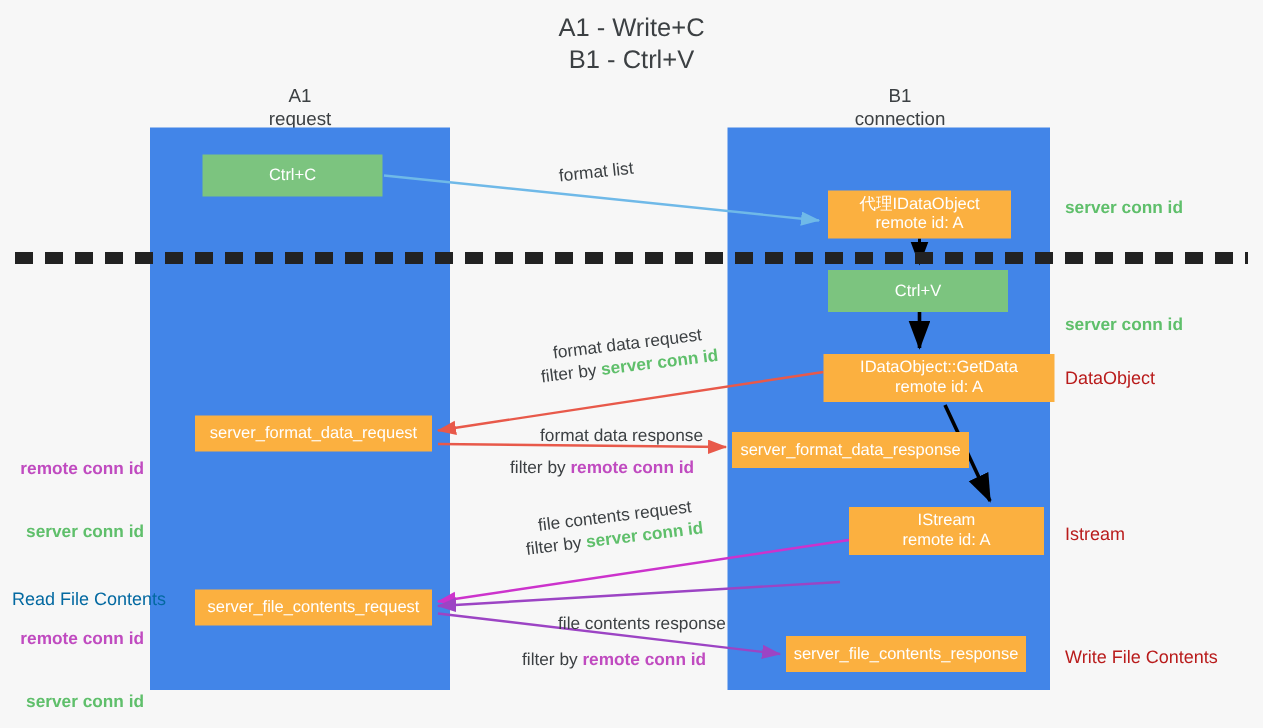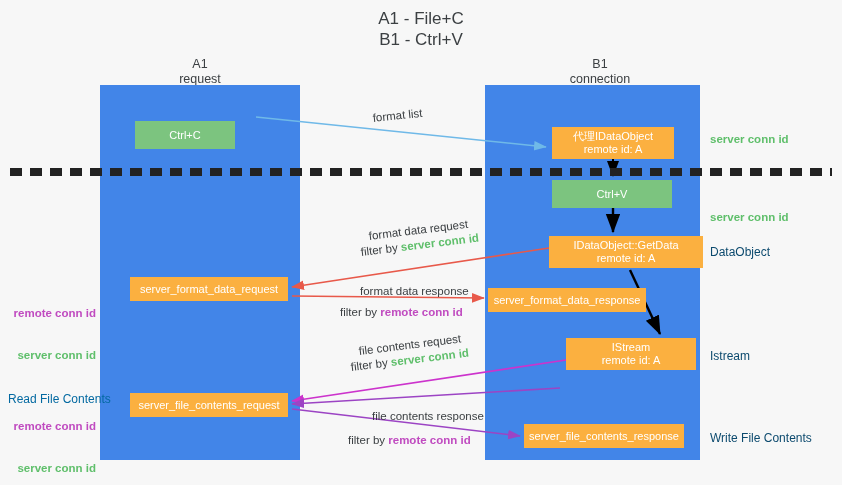--- a/index.html
+++ b/index.html
@@ -52,38 +52,38 @@
     color:#ffffff;
     font-size:11px;line-height:13px;
     text-align:center;
     white-space:pre;
     padding:2px 4px;
   }
   .box.green{background:#7cc47f;}
   .box.orange{background:#fbb040;}
   .box .l2{font-size:11px;line-height:13px;}
 
-  #box-ctrlc{left:135px;top:121px;width:100px;height:28px;}
+  #box-ctrlc{left:135px;top:103px;width:120px;height:28px;}
   #box-proxy{left:552px;top:127px;width:122px;height:32px;}
   #box-ctrlv{left:552px;top:180px;width:120px;height:28px;}
   #box-getdata{left:549px;top:236px;width:154px;height:32px;}
   #box-istream{left:566px;top:338px;width:130px;height:32px;}
   #box-sfdreq{left:130px;top:277px;width:158px;height:24px;}
   #box-sfdres{left:488px;top:288px;width:158px;height:24px;}
   #box-sfcreq{left:130px;top:393px;width:158px;height:24px;}
   #box-sfcres{left:524px;top:424px;width:160px;height:24px;}
 
   
   .side{
     font-size:11.5px;line-height:14px;
     white-space:pre;
   }
   .green-t{color:#5fbf6b;font-weight:bold;}
   .purple-t{color:#c04bc0;font-weight:bold;}
-  .plain-t{color:#0c4a6e;}
+  .plain-t{color:#b91c1c;}
 
   #ann-server1{left:710px;top:132px;}
   #ann-server2{left:710px;top:210px;}
   #ann-dataobject{left:710px;top:245px;font-size:12px;}
   #ann-istream{left:710px;top:349px;font-size:12px;}
   #ann-write{left:710px;top:431px;font-size:12px;}
 
   
   #ann-left1{left:8px;top:278px;text-align:right;width:88px;}
   #ann-left2{left:8px;top:391px;text-align:right;width:88px;}
@@ -105,21 +105,21 @@
   #lab-fcres{left:372px;top:409px;}
   #lab-fcres2{left:348px;top:433px;}
 
   svg#wires{position:absolute;left:0;top:0;width:842px;height:485px;pointer-events:none;}
 </style>
 </head>
 <body>
 
 <div id="stage">
 
-  <div class="abs" id="title">A1 - File+C
+  <div class="abs" id="title">A1 - Write+C
 B1 - Ctrl+V</div>
 
   <div class="abs col-head" id="head-a1">A1
 request</div>
   <div class="abs col-head" id="head-b1">B1
 connection</div>
 
   <div class="abs lane" id="lane-a1"></div>
   <div class="abs lane" id="lane-b1"></div>
 

